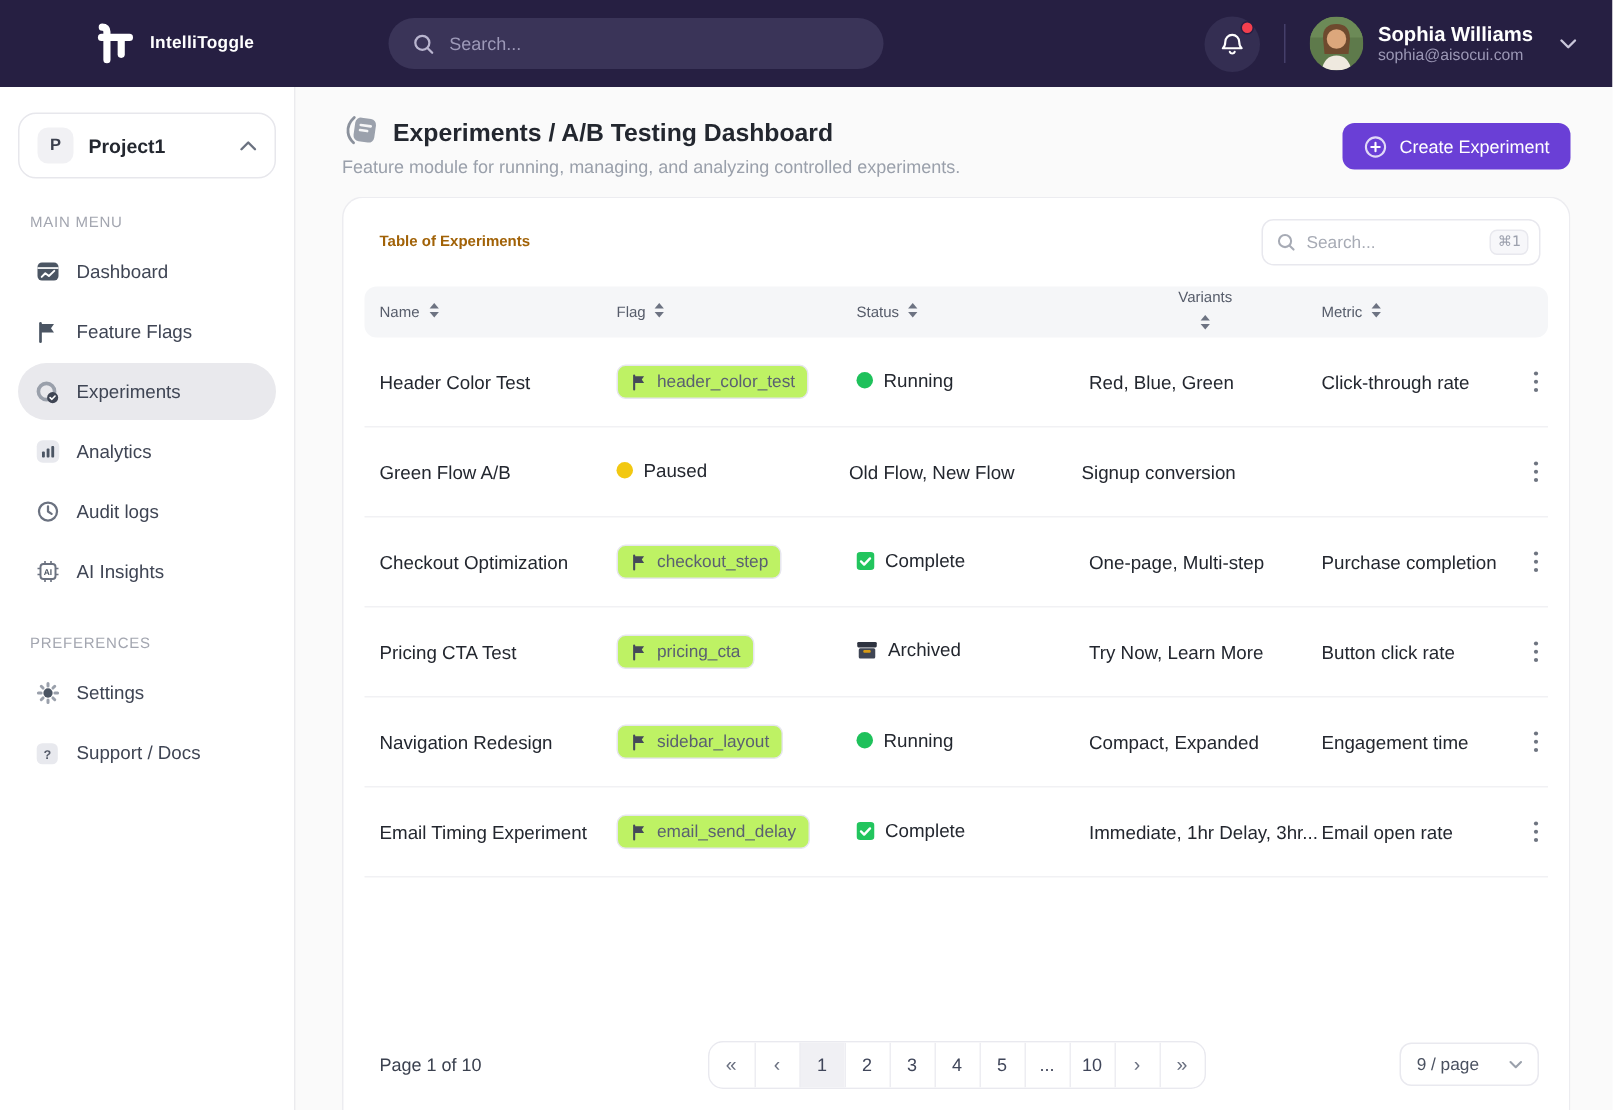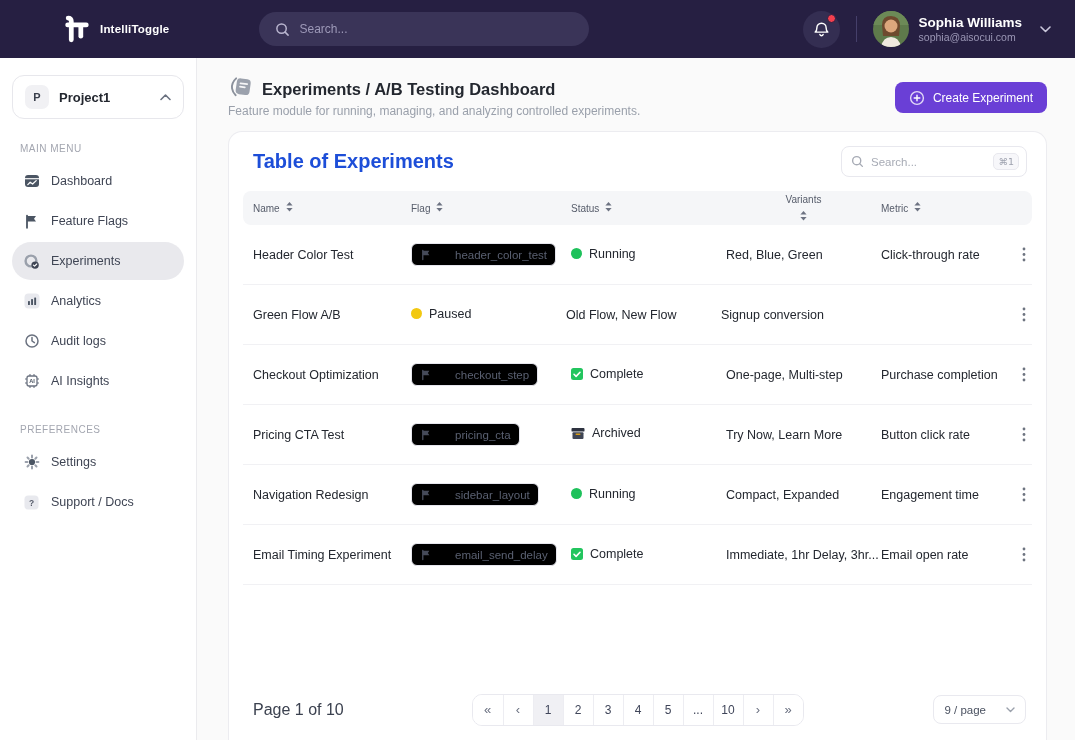--- a/index.html
+++ b/index.html
@@ -52,48 +52,48 @@
   .page-title { font-size:16.5px; font-weight:700; color:#23272f; }
   .page-subtitle { font-size:12px; color:#9aa0ab; margin-top:5px; }
   .create-btn { margin-left:auto; margin-top:7px; background:#6a3fd6; color:#fff; border:none; border-radius:8px;
     height:31px; padding:0 14px; font-size:12px; font-weight:500; display:flex; align-items:center; gap:8px;
     cursor:pointer; font-family:"Liberation Sans", sans-serif; }
 
   
   .card { margin-top:13px; background:#fff; border:1px solid #ececf0; border-bottom:none;
     border-radius:14px 14px 0 0; flex:1; display:flex; flex-direction:column; min-height:0; }
   .card-head { display:flex; align-items:center; padding:14px 19px 12px 24px; }
-  .table-title { font-size:20px; font-weight:700; color:#1d4ed8; }
+  .table-title { font-size:10px; font-weight:700; color:#a16207; }
   .table-search { margin-left:auto; width:186px; height:31px; border:1px solid #e8e8ee; border-radius:8px;
     display:flex; align-items:center; gap:7px; padding:0 7px 0 9px; background:#fff; }
   .table-search input { border:none; outline:none; font-size:11.5px; width:100%; color:#3a3f4c;
     font-family:"Liberation Sans", sans-serif; }
   .table-search input::placeholder { color:#a7abb5; }
   .kbd-badge { font-family:"DejaVu Sans", sans-serif; font-size:9.5px; color:#9da1ae; background:#f7f7fa;
     border:1px solid #e8e8ee; border-radius:5px; padding:2px 4px; flex:none; }
 
   .thead { margin:2px 14px 0 14px; height:34px; background:#f5f6f8; border-radius:8px; display:flex;
     align-items:center; padding-left:10px; }
   .th { display:flex; align-items:center; gap:6px; font-size:10px; color:#565c6a; cursor:pointer; }
   .col-name { width:158px; } .col-flag { width:160px; } .col-status { width:155px; }
   .col-variants { width:155px;flex-direction:column; } .col-metric { width:125px; }
 
   .trow { margin:0 14px; height:60px; display:flex; align-items:center; padding-left:10px;
     border-bottom:1px solid #f1f1f4; font-size:12.5px; color:#23272f; }
   .cell { flex:none; }
-  .flag-badge { display:inline-flex; align-items:center; gap:23px; background:#000000; border:1px solid #e6e6ee;
+  .flag-badge { display:inline-flex; align-items:center; gap:6px; background:#bef264; border:1px solid #e6e6ee;
     border-radius:6px; padding:4.5px 8px; font-size:11.5px; color:#5a6071; }
   .status { display:inline-flex; align-items:center; gap:7px; }
   .dot { width:11px; height:11px; border-radius:50%; }
   .dot.running { background:#1ec15b; }
   .dot.paused { background:#f2c811; }
   .kebab { margin-left:auto; padding-right:6px; background:none; border:none; cursor:pointer; display:flex; }
 
   .card-foot { margin-top:auto; display:flex; align-items:center; position:relative; padding:12px 20px 16px 24px; }
-  .page-summary { font-size:16px; color:#3b414f; }
+  .page-summary { font-size:12px; color:#3b414f; }
   .pager { position:absolute; left:50%; transform:translateX(-50%); display:flex; border:1px solid #e9e9ef;
     border-radius:10px; overflow:hidden; background:#fff; }
   .pg { min-width:30px; height:30px; display:flex; align-items:center; justify-content:center; font-size:12px;
     color:#40465a; border:none; background:#fff; border-left:1px solid #ededf2; cursor:pointer;
     font-family:"Liberation Sans", sans-serif; padding:0 6px; }
   .pg:first-child { border-left:none; }
   .pg.nav { color:#6a7080; font-size:13px; }
   .pg.active { background:#f0f0f4; }
   .page-size { margin-left:auto; height:29px; border:1px solid #e9e9ef; border-radius:8px; background:#fff;
     display:flex; align-items:center; gap:20px; padding:0 10px; font-size:11.5px; color:#4a5160; cursor:pointer; }

